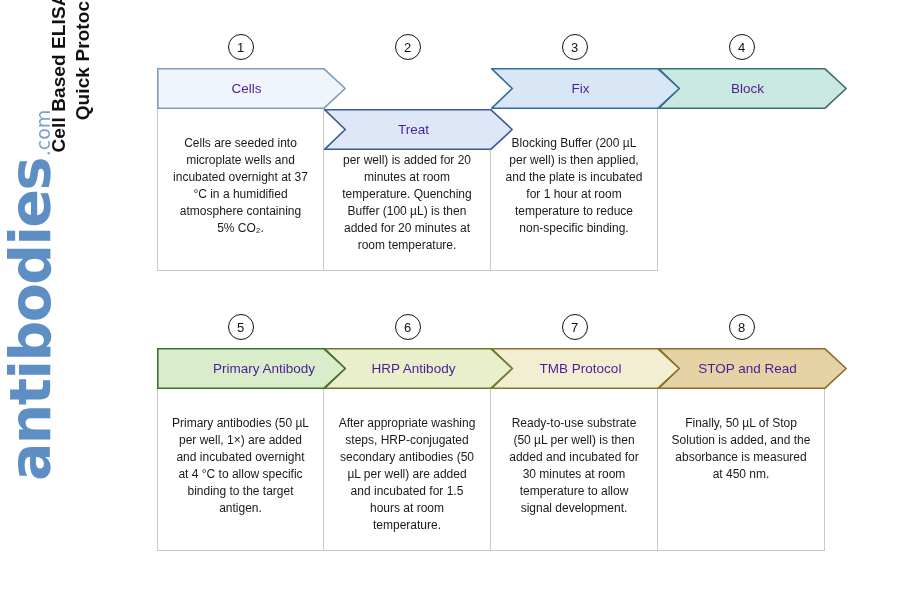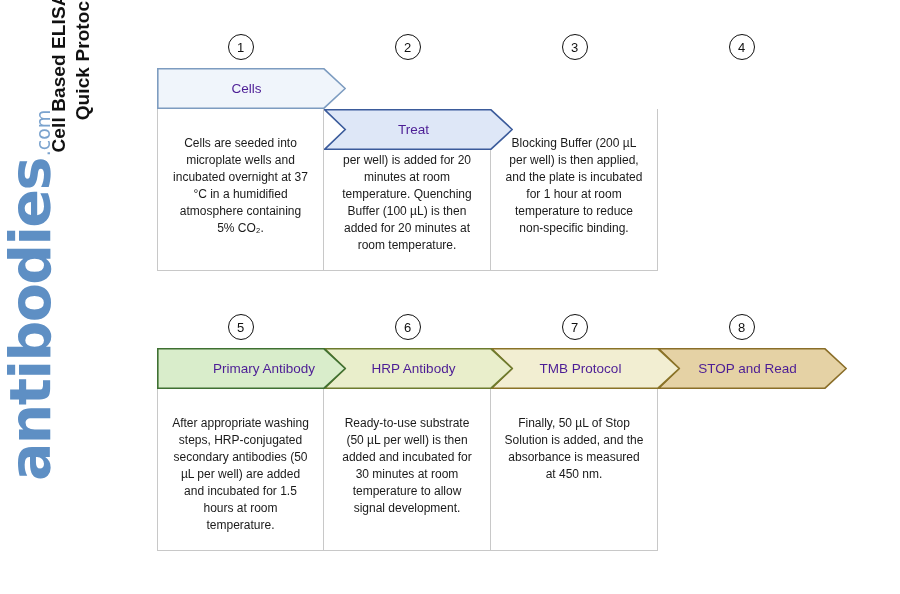--- a/index.html
+++ b/index.html
@@ -190,20 +190,32 @@
           <path d="M 0.8 0.8 L 167 0.8 L 188.2 20.5 L 167 40.2 L 0.8 40.2 Z" fill="#F0F5FB" stroke="#7D9CC0" stroke-width="1.6" stroke-linejoin="miter"></path>
         </svg>
         <span class="chev-label">Cells</span>
       </div>
       <div class="chevron" style="left: 167px; width: 189px; z-index: 9; margin-top: 41px;">
         <svg class="chev-shape" viewBox="0 0 189 41" preserveAspectRatio="none" width="189" height="41">
           <path d="M 0.8 0.8 L 167 0.8 L 188.2 20.5 L 167 40.2 L 0.8 40.2 L 21.2 20.5 Z" fill="#DEE7F7" stroke="#3B5B9B" stroke-width="1.6" stroke-linejoin="miter"></path>
         </svg>
         <span class="chev-label">Treat</span>
       </div>
+      <div class="chevron" style="left: 334px; width: 189px; z-index: 8;">
+        <svg class="chev-shape" viewBox="0 0 189 41" preserveAspectRatio="none" width="189" height="41">
+          <path d="M 0.8 0.8 L 167 0.8 L 188.2 20.5 L 167 40.2 L 0.8 40.2 L 21.2 20.5 Z" fill="#D9E6F5" stroke="#31709E" stroke-width="1.6" stroke-linejoin="miter"></path>
+        </svg>
+        <span class="chev-label">Fix</span>
+      </div>
+      <div class="chevron" style="left: 501px; width: 189px; z-index: 7;">
+        <svg class="chev-shape" viewBox="0 0 189 41" preserveAspectRatio="none" width="189" height="41">
+          <path d="M 0.8 0.8 L 167 0.8 L 188.2 20.5 L 167 40.2 L 0.8 40.2 L 21.2 20.5 Z" fill="#C9E8E0" stroke="#3C6E72" stroke-width="1.6" stroke-linejoin="miter"></path>
+        </svg>
+        <span class="chev-label">Block</span>
+      </div>
     </div>
   <div class="cell-band">
       <div class="desc-cell" style="width: 167px;">
         <div class="desc-text">Cells are seeded into microplate wells and incubated overnight at 37 °C in a humidified atmosphere containing 5% CO₂.</div>
       </div>
       <div class="desc-cell" style="width: 167px;">
         <div class="desc-text">Fixing solution (100 µL per well) is added for 20 minutes at room temperature. Quenching Buffer (100 µL) is then added for 20 minutes at room temperature.</div>
       </div>
       <div class="desc-cell" style="width: 167px;">
         <div class="desc-text">Blocking Buffer (200 µL per well) is then applied, and the plate is incubated for 1 hour at room temperature to reduce non-specific binding.</div>
@@ -247,20 +259,23 @@
       </div>
       <div class="chevron" style="left: 501px; width: 189px; z-index: 7;">
         <svg class="chev-shape" viewBox="0 0 189 41" preserveAspectRatio="none" width="189" height="41">
           <path d="M 0.8 0.8 L 167 0.8 L 188.2 20.5 L 167 40.2 L 0.8 40.2 L 21.2 20.5 Z" fill="#E5D2A5" stroke="#8A6E29" stroke-width="1.6" stroke-linejoin="miter"></path>
         </svg>
         <span class="chev-label">STOP and Read</span>
       </div>
     </div>
   <div class="cell-band">
       <div class="desc-cell" style="width: 167px;">
+        <div class="desc-text">Primary antibodies (50 µL per well, 1×) are added and incubated overnight at 4 °C to allow specific binding to the target antigen.</div>
+      </div>
+      <div class="desc-cell" style="width: 167px;">
         <div class="desc-text">After appropriate washing steps, HRP-conjugated secondary antibodies (50 µL per well) are added and incubated for 1.5 hours at room temperature.</div>
       </div>
       <div class="desc-cell" style="width: 167px;">
         <div class="desc-text">Ready-to-use substrate (50 µL per well) is then added and incubated for 30 minutes at room temperature to allow signal development.</div>
       </div>
       <div class="desc-cell" style="width: 167px;">
         <div class="desc-text">Finally, 50 µL of Stop Solution is added, and the absorbance is measured at 450 nm.</div>
       </div>
     </div>
 </div>

